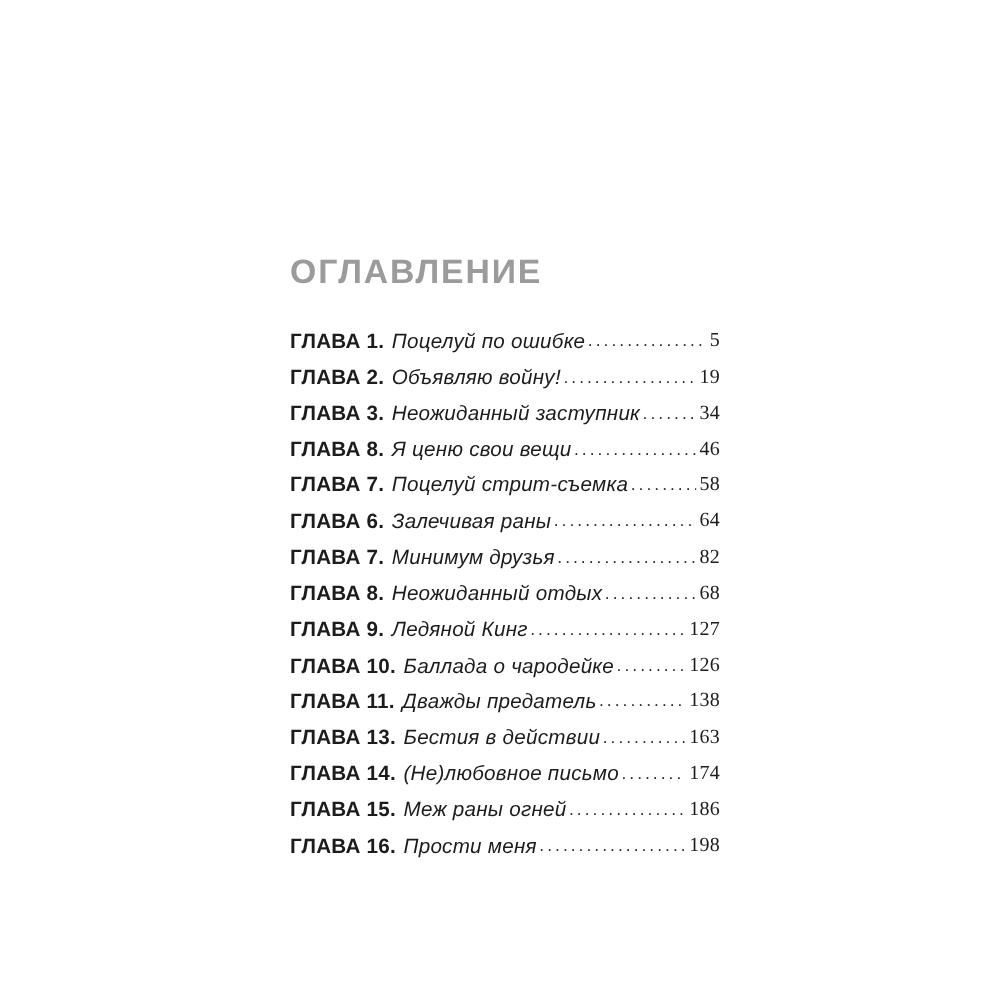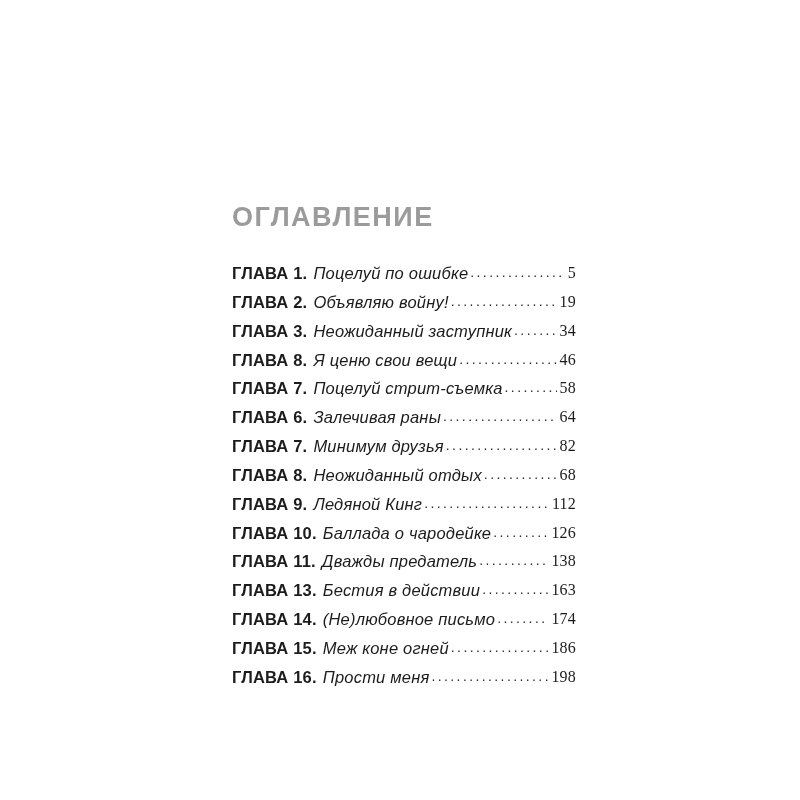--- a/index.html
+++ b/index.html
@@ -119,21 +119,21 @@
       <div class="toc-entry">
         <span class="chapter-label">ГЛАВА 8.</span>
         <span class="chapter-title">Неожиданный отдых</span>
         <span class="dot-leader"></span>
         <span class="page-number">68</span>
       </div>
       <div class="toc-entry">
         <span class="chapter-label">ГЛАВА 9.</span>
         <span class="chapter-title">Ледяной Кинг</span>
         <span class="dot-leader"></span>
-        <span class="page-number">112</span>
+        <span class="page-number">127</span>
       </div>
       <div class="toc-entry">
         <span class="chapter-label">ГЛАВА 10.</span>
         <span class="chapter-title">Баллада о чародейке</span>
         <span class="dot-leader"></span>
         <span class="page-number">126</span>
       </div>
       <div class="toc-entry">
         <span class="chapter-label">ГЛАВА 11.</span>
         <span class="chapter-title">Дважды предатель</span>
@@ -147,21 +147,21 @@
         <span class="page-number">163</span>
       </div>
       <div class="toc-entry">
         <span class="chapter-label">ГЛАВА 14.</span>
         <span class="chapter-title">(Не)любовное письмо</span>
         <span class="dot-leader"></span>
         <span class="page-number">174</span>
       </div>
       <div class="toc-entry">
         <span class="chapter-label">ГЛАВА 15.</span>
-        <span class="chapter-title">Меж коне огней</span>
+        <span class="chapter-title">Меж раны огней</span>
         <span class="dot-leader"></span>
         <span class="page-number">186</span>
       </div>
       <div class="toc-entry">
         <span class="chapter-label">ГЛАВА 16.</span>
         <span class="chapter-title">Прости меня</span>
         <span class="dot-leader"></span>
         <span class="page-number">198</span>
       </div>
     </div>

